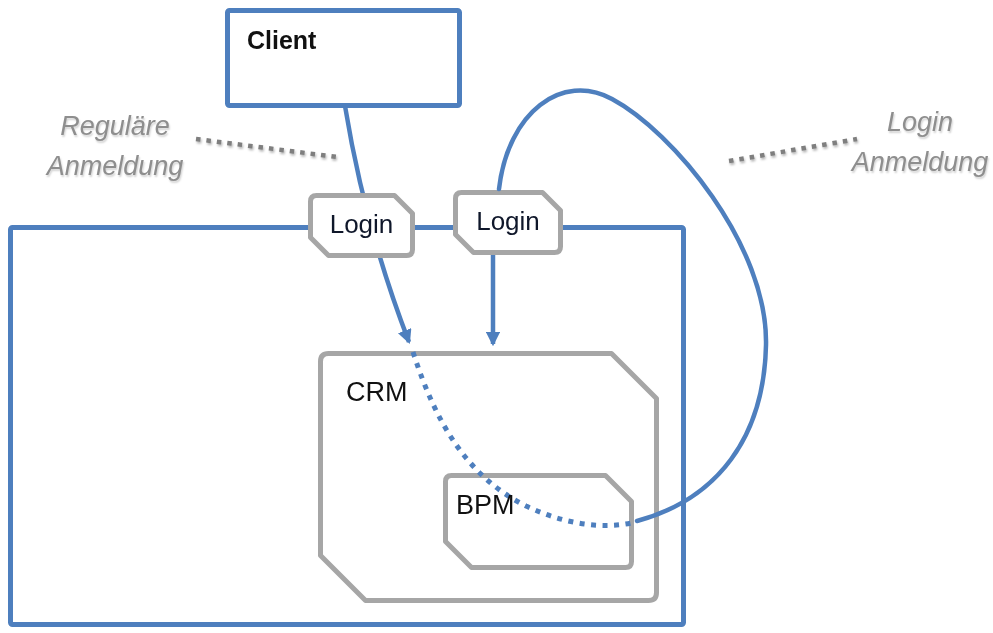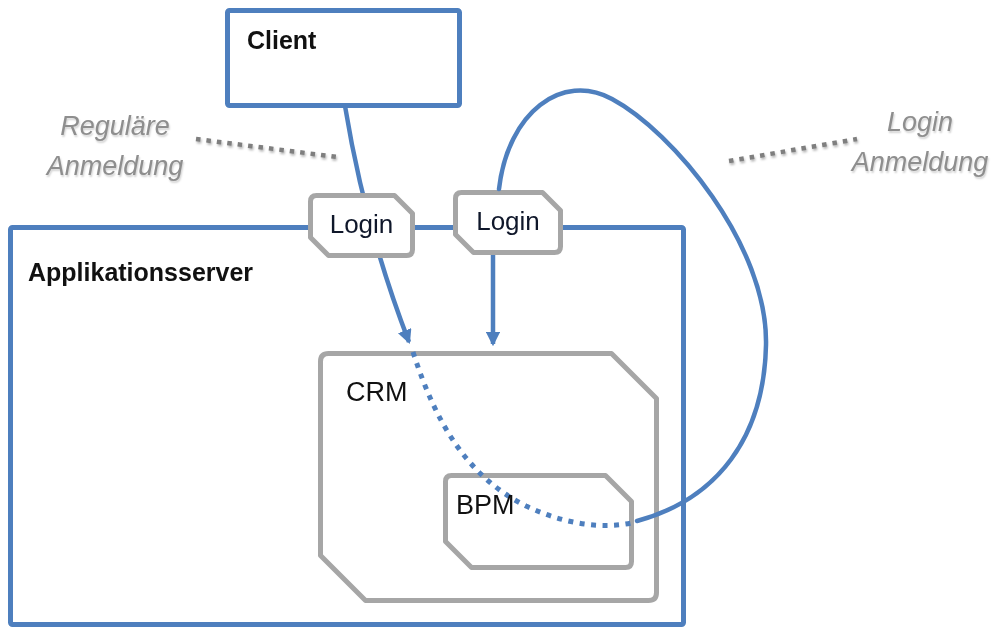--- a/index.html
+++ b/index.html
@@ -73,21 +73,20 @@
 
     <path d="M 413,352 C 436,424 468,477 526,506 C 564,524 603,530 636,522" fill="none" stroke="#4e7fbe" stroke-width="5" stroke-dasharray="5 6.5" stroke-linecap="butt"></path>
 
     <path class="leader" d="M 196,139 L 337,157" fill="none" stroke="#7f7f7f" stroke-width="4.5" stroke-dasharray="4.5 6" stroke-linecap="butt"></path>
 
     <path class="leader" d="M 729,161 L 857,139" fill="none" stroke="#7f7f7f" stroke-width="4.5" stroke-dasharray="4.5 6" stroke-linecap="butt"></path>
   </svg>
 
   <div class="label label-bold" style="left:247px; top:26px;">Client</div>
 
-  <div class="label label-bold" style="left:28px; top:258px;">Applikationsserver</div>
 
   <div class="login-box-label" style="left:310px; top:194px; width:103px; height:61px;">Login</div>
 
   <div class="login-box-label" style="left:455px; top:191px; width:106px; height:61px;">Login</div>
 
   <div class="label sys-label" style="left:346px; top:377px;">CRM</div>
 
   <div class="label sys-label" style="left:456px; top:490px;">BPM</div>
 
   <div class="annotation" style="left:27px; top:106px;">

